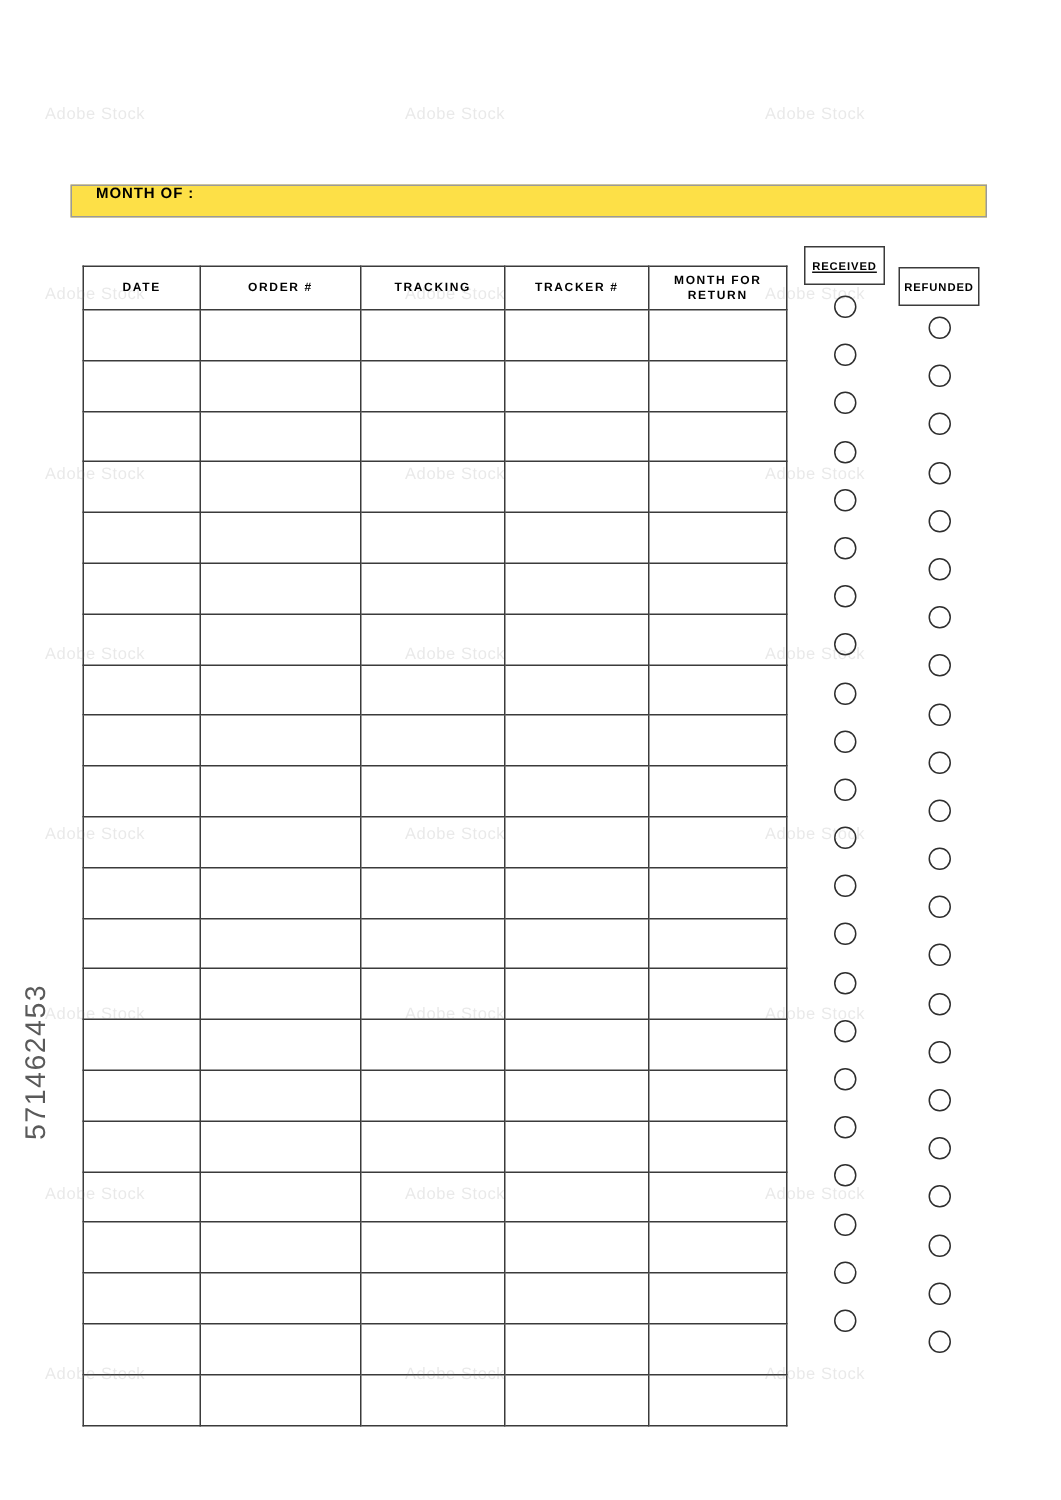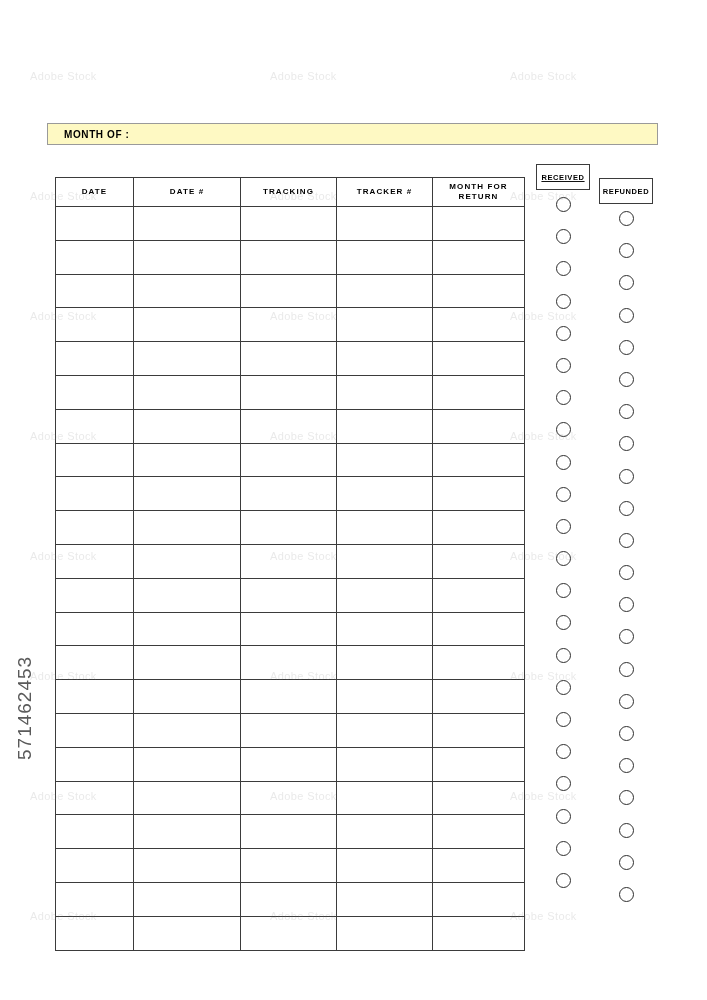--- a/index.html
+++ b/index.html
@@ -63,25 +63,24 @@
     letter-spacing: 2.5px;
     color: #000000;
   }
 
   .month-bar {
     position: absolute;
     left: 47px;
     top: 123px;
     width: 611px;
     height: 22px;
-    background: #fef9c3;
+    background: #fde047;
     border: 1px solid #9a9a9a;
     box-sizing: border-box;
     display: flex;
-    align-items: center;
   }
   .month-label {
     font-size: 10px;
     font-weight: 700;
     letter-spacing: 0.6px;
     margin-left: 16px;
     color: #000;
   }
 
   
@@ -168,21 +167,21 @@
     <colgroup>
       <col class="col-date">
         <col class="col-order">
         <col class="col-cust">
       <col class="col-track">
         <col class="col-reason">
     </colgroup>
     <thead>
       <tr>
         <th>DATE</th>
-        <th>DATE #</th>
+        <th>ORDER #</th>
         <th>TRACKING</th>
         <th>TRACKER #</th>
         <th>MONTH FOR RETURN</th>
       </tr>
     </thead>
     <tbody id="table-body">
         <tr>
           <td></td>
           <td></td>
           <td></td>

